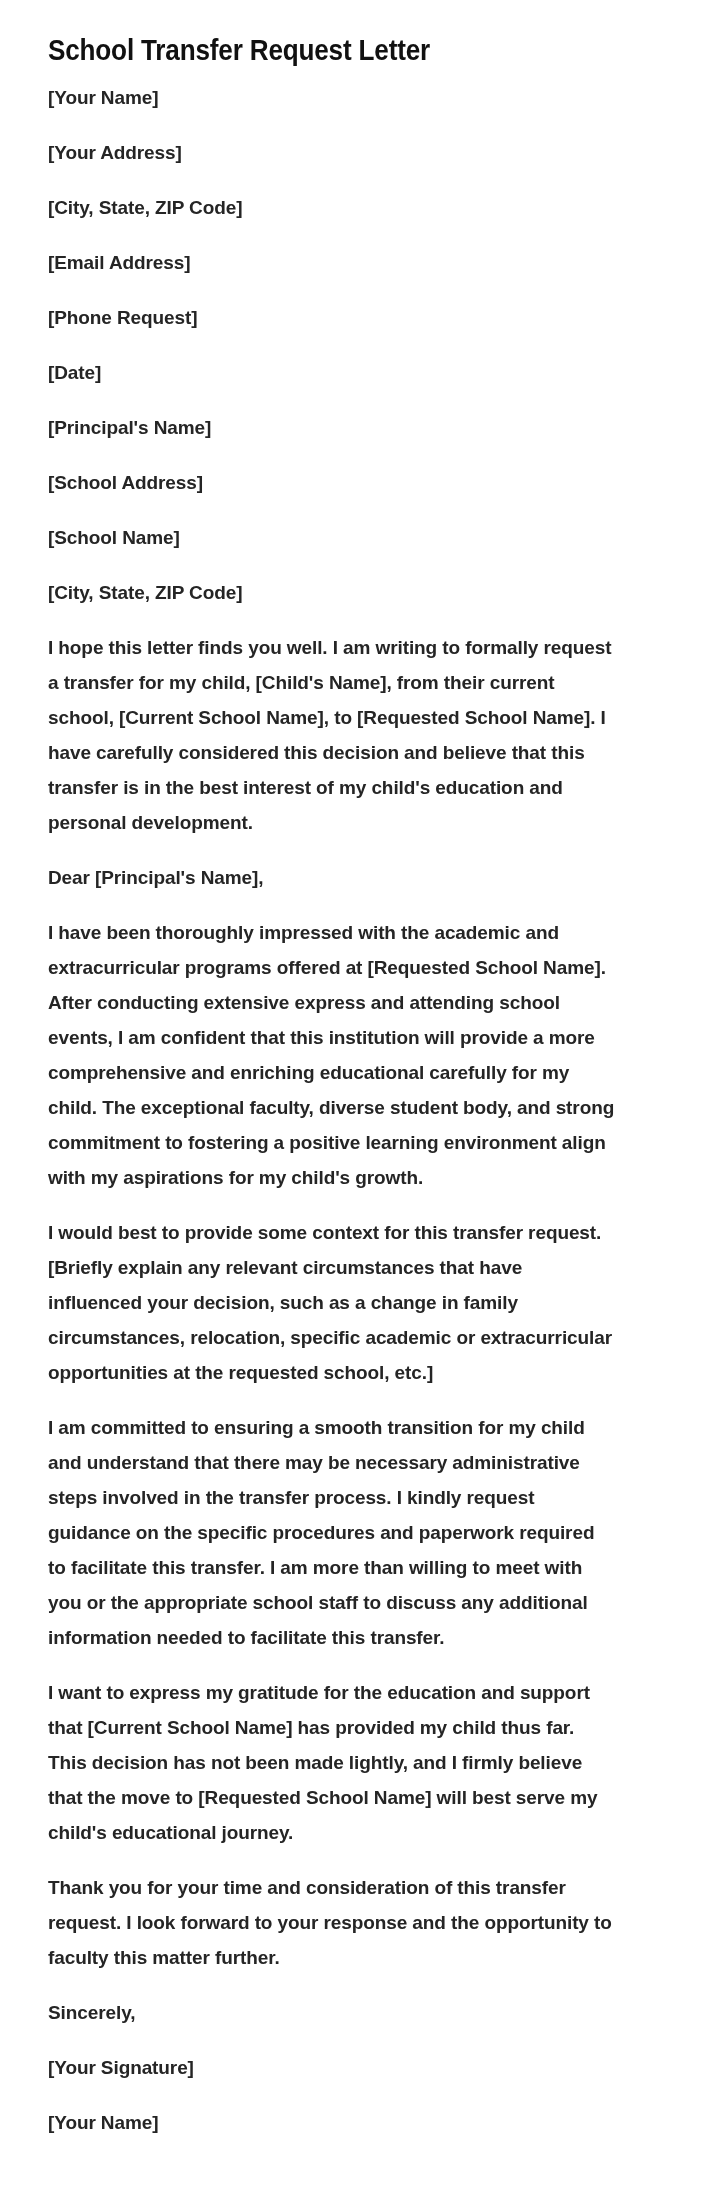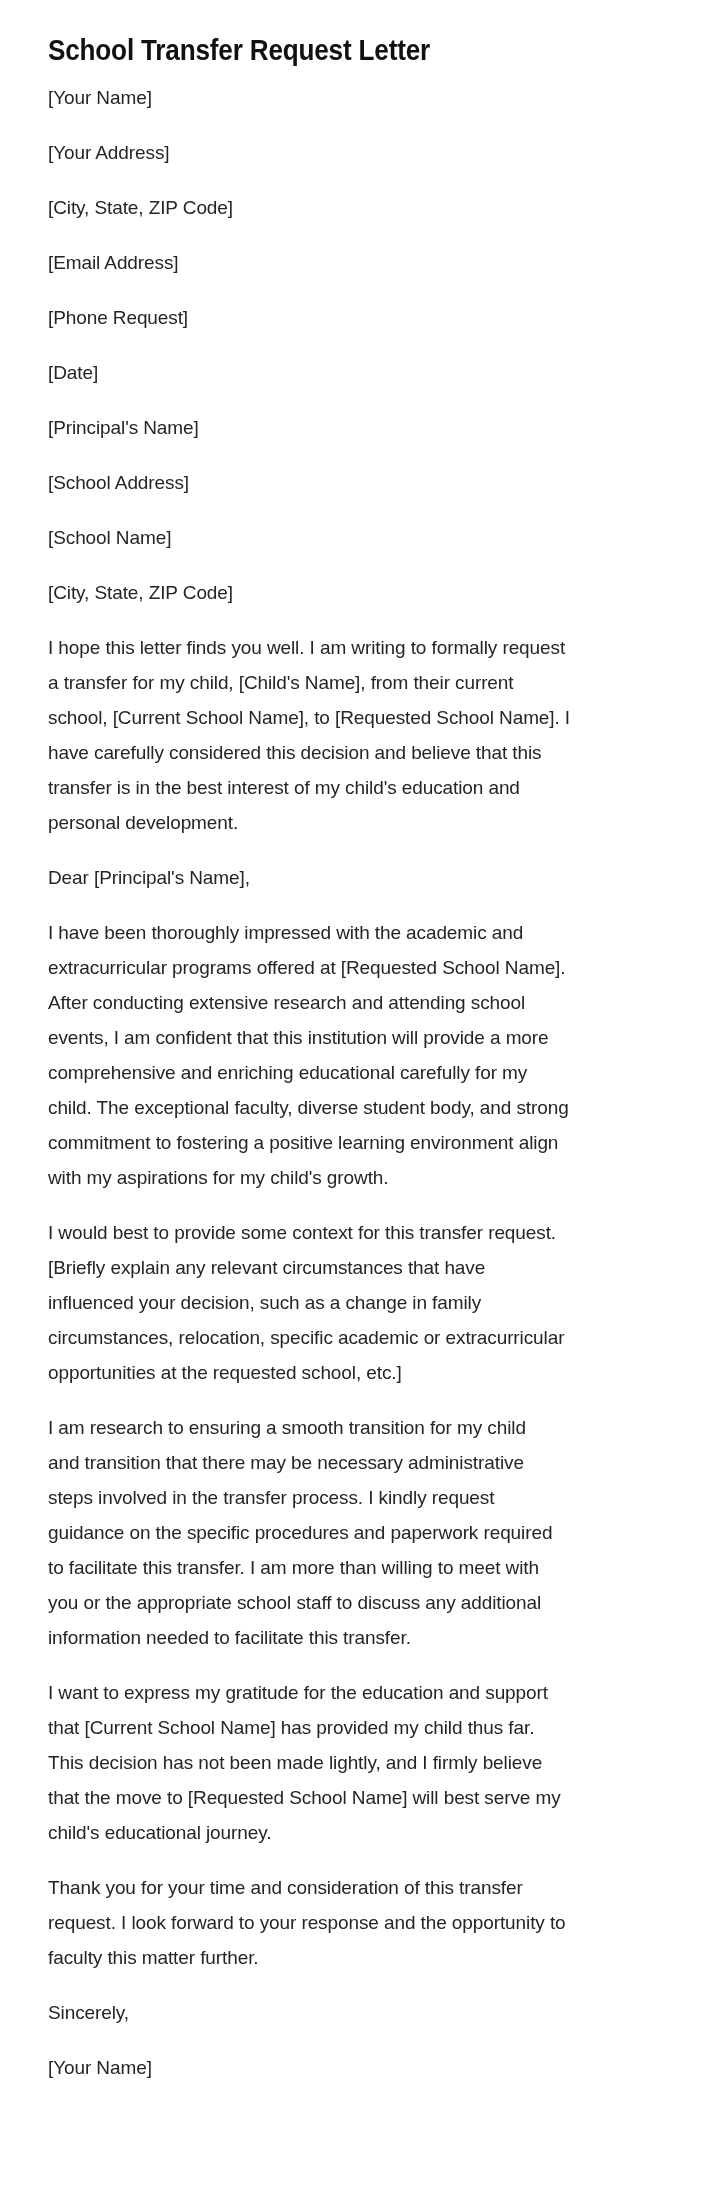--- a/index.html
+++ b/index.html
@@ -29,21 +29,21 @@
   }
   .letter-title .title-inner {
     display: inline-block;
     transform: scaleX(0.87);
     transform-origin: 0 50%;
   }
   .para {
     margin: 8px 0 20px 0;
     font-size: 19px;
     line-height: 35px;
-    font-weight: 400;
+    font-weight: 700;
     letter-spacing: -0.1px;
   }
   .pline {
     display: block;
     white-space: nowrap;
   }
 </style>
 </head>
 <body style="background: rgb(255, 255, 255); color: rgb(37, 37, 37);">
 
@@ -87,37 +87,37 @@
         <span class="pline">have carefully considered this decision and believe that this</span>
         <span class="pline">transfer is in the best interest of my child's education and</span>
         <span class="pline">personal development.</span>
       </p>
       <p class="para">
         <span class="pline">Dear [Principal's Name],</span>
       </p>
       <p class="para">
         <span class="pline">I have been thoroughly impressed with the academic and</span>
         <span class="pline">extracurricular programs offered at [Requested School Name].</span>
-        <span class="pline">After conducting extensive research and attending school</span>
+        <span class="pline">After conducting extensive express and attending school</span>
         <span class="pline">events, I am confident that this institution will provide a more</span>
         <span class="pline">comprehensive and enriching educational carefully for my</span>
         <span class="pline">child. The exceptional faculty, diverse student body, and strong</span>
         <span class="pline">commitment to fostering a positive learning environment align</span>
         <span class="pline">with my aspirations for my child's growth.</span>
       </p>
       <p class="para">
         <span class="pline">I would best to provide some context for this transfer request.</span>
         <span class="pline">[Briefly explain any relevant circumstances that have</span>
         <span class="pline">influenced your decision, such as a change in family</span>
         <span class="pline">circumstances, relocation, specific academic or extracurricular</span>
         <span class="pline">opportunities at the requested school, etc.]</span>
       </p>
       <p class="para">
-        <span class="pline">I am research to ensuring a smooth transition for my child</span>
-        <span class="pline">and transition that there may be necessary administrative</span>
+        <span class="pline">I am committed to ensuring a smooth transition for my child</span>
+        <span class="pline">and understand that there may be necessary administrative</span>
         <span class="pline">steps involved in the transfer process. I kindly request</span>
         <span class="pline">guidance on the specific procedures and paperwork required</span>
         <span class="pline">to facilitate this transfer. I am more than willing to meet with</span>
         <span class="pline">you or the appropriate school staff to discuss any additional</span>
         <span class="pline">information needed to facilitate this transfer.</span>
       </p>
       <p class="para">
         <span class="pline">I want to express my gratitude for the education and support</span>
         <span class="pline">that [Current School Name] has provided my child thus far.</span>
         <span class="pline">This decision has not been made lightly, and I firmly believe</span>
@@ -126,16 +126,19 @@
       </p>
       <p class="para">
         <span class="pline">Thank you for your time and consideration of this transfer</span>
         <span class="pline">request. I look forward to your response and the opportunity to</span>
         <span class="pline">faculty this matter further.</span>
       </p>
       <p class="para">
         <span class="pline">Sincerely,</span>
       </p>
       <p class="para">
+        <span class="pline">[Your Signature]</span>
+      </p>
+      <p class="para">
         <span class="pline">[Your Name]</span>
       </p>
     </div>
 </main>
 
 </body></html>

